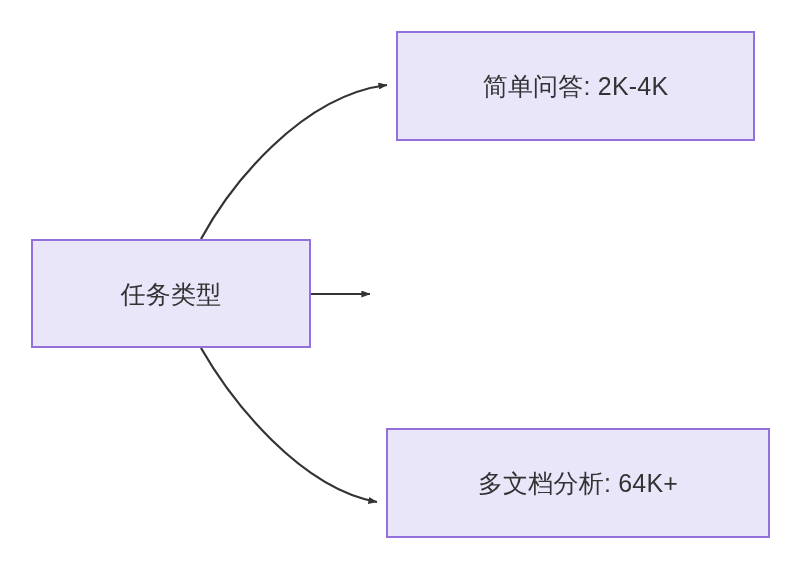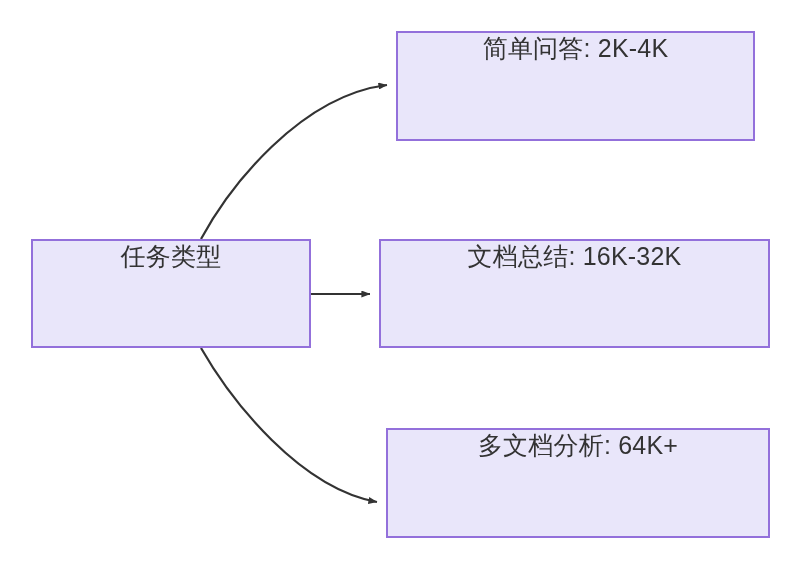--- a/index.html
+++ b/index.html
@@ -25,20 +25,21 @@
     height: 572px;
     pointer-events: none;
   }
   .node {
     position: absolute;
     box-sizing: border-box;
     background: #e9e6fa;
     border: 2px solid #9370db;
     border-radius: 0;
     display: flex;
+    align-items: center;
     justify-content: center;
     color: #333333;
     font-size: 25px;
     line-height: 1.2;
     letter-spacing: 0.2px;
     white-space: nowrap;
   }
   .node-label {
     display: block;
   }
@@ -67,21 +68,18 @@
   </svg>
 
   <div class="node" id="node-root">
     <span class="node-label">任务类型</span>
   </div>
 
   <div class="node" id="node-simple-qa">
     <span class="node-label">简单问答: 2K-4K</span>
   </div>
 
-  <div class="node" id="node-doc-sum">
-    <span class="node-label">文档总结: 16K-32K</span>
-  </div>
 
   <div class="node" id="node-multi-doc">
     <span class="node-label">多文档分析: 64K+</span>
   </div>
 
 </div>
 
 </body></html>

